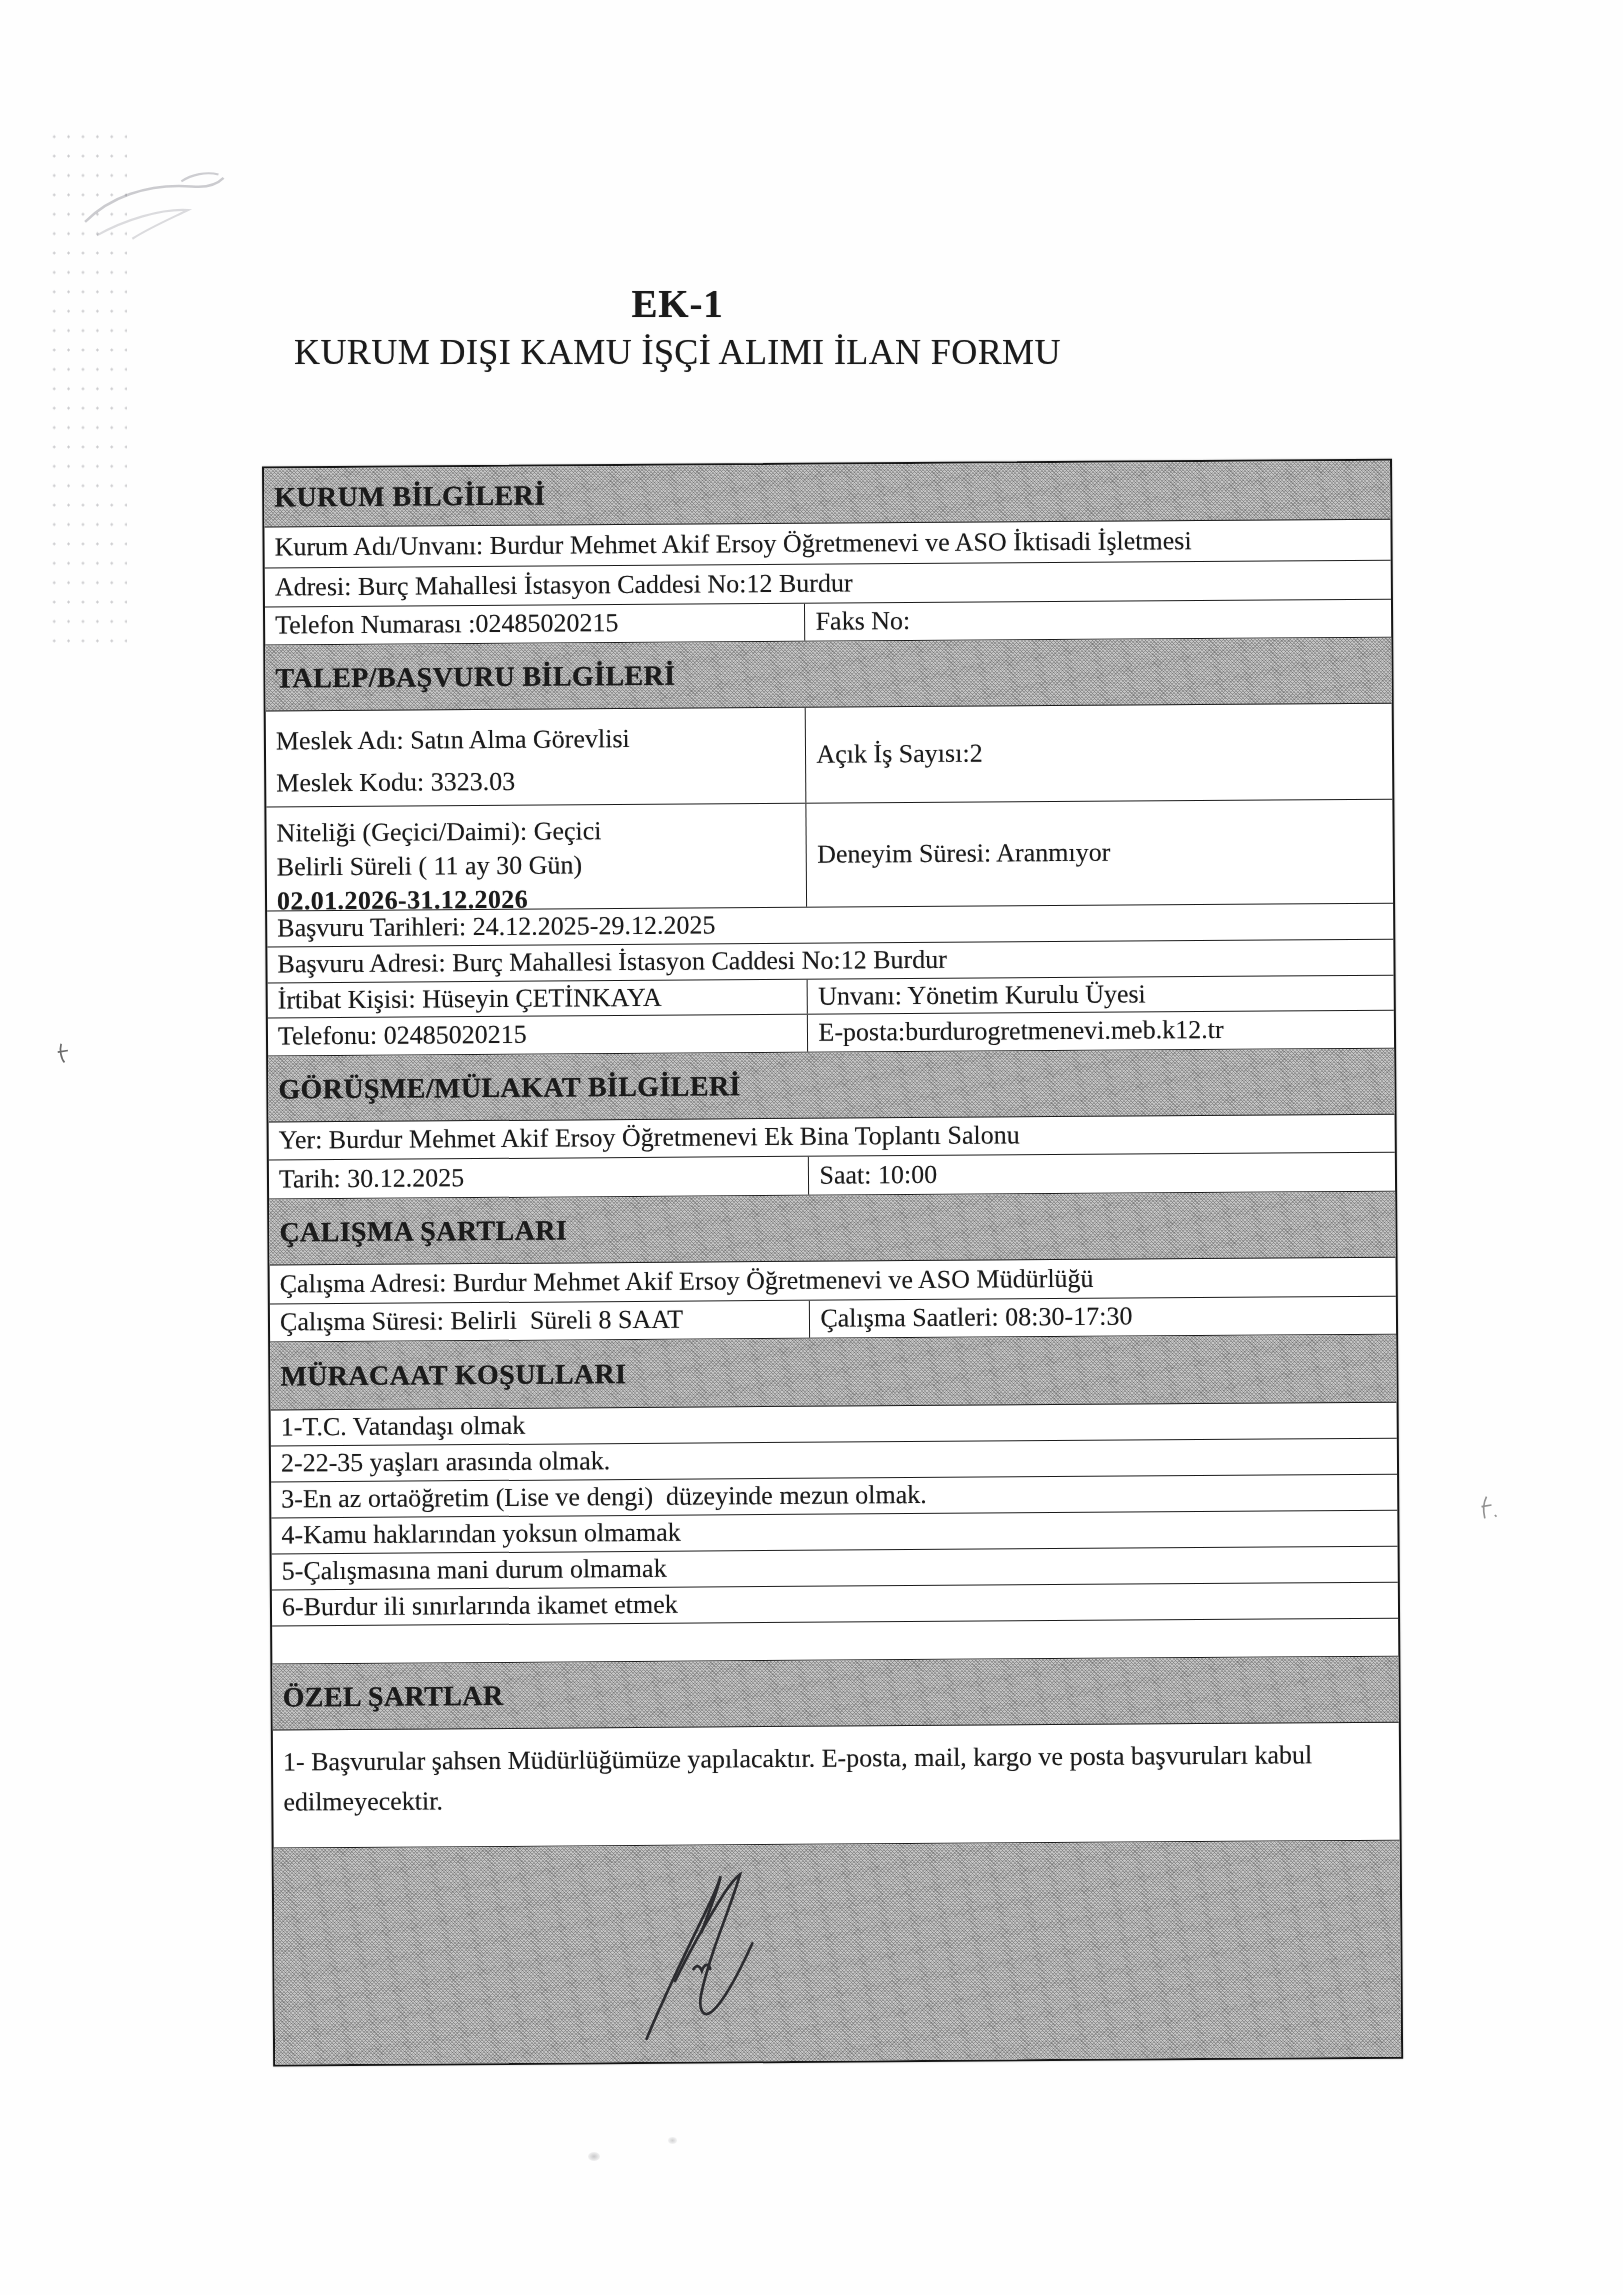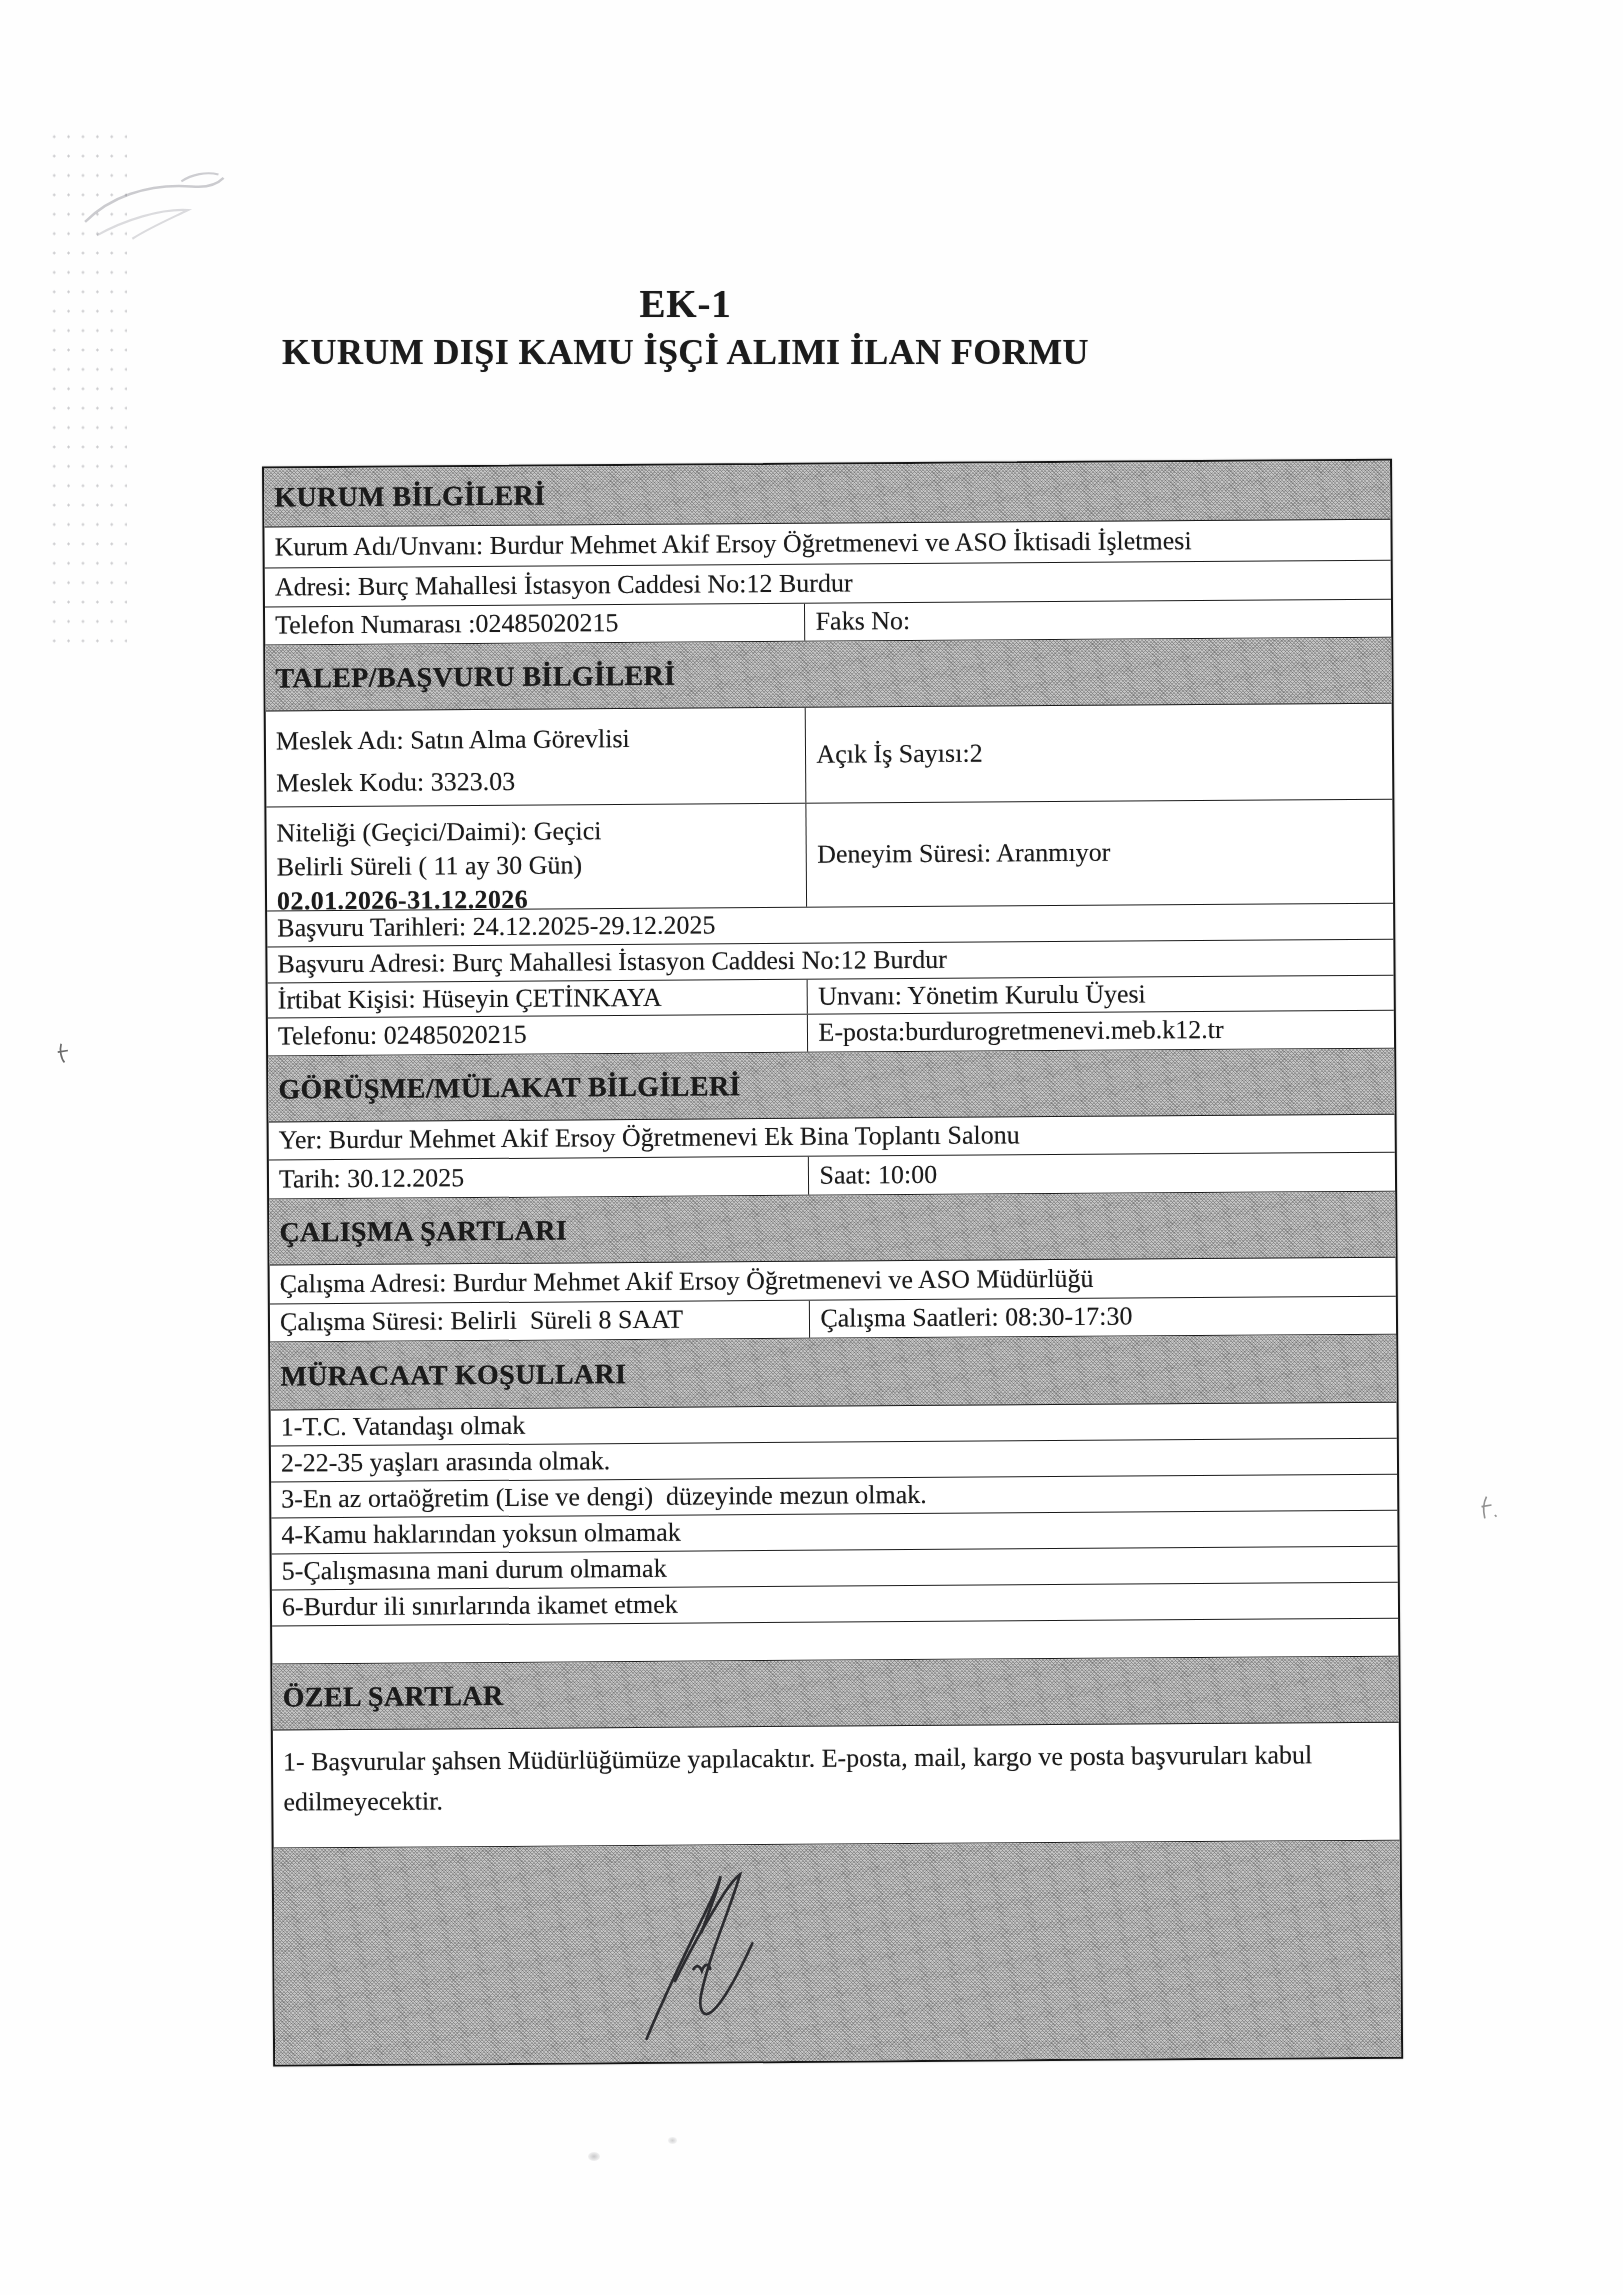--- a/index.html
+++ b/index.html
@@ -6,29 +6,29 @@
   body{
     width:1623px;height:2295px;position:relative;overflow:hidden;
     background:#fefefe;
     font-family:"Liberation Serif","DejaVu Serif",serif;
     color:#1b1b1b;
   }
   .page{position:absolute;inset:0;}
 
   
   .title-block{
-    position:absolute;top:279px;left:8px;width:1355px;text-align:center;
+    position:absolute;top:279px;left:0;width:1355px;text-align:center;
     line-height:1.28;
   }
   .title-code{
     font-size:39px;font-weight:bold;letter-spacing:0.8px;
     text-shadow:0 0 0.8px rgba(20,20,20,.55);
   }
   .title-name{
-    font-size:36px;font-weight:bold;letter-spacing:0.4px;
+    font-size:36px;font-weight:normal;letter-spacing:0.4px;
     text-shadow:0 0 0.8px rgba(20,20,20,.55);
   }
 
   
   .form{
     position:absolute;left:262px;top:465px;width:1130px;
     border:2.5px solid #161616;
     background:#fff;
     transform:rotate(-0.4deg);
     transform-origin:20% 0;

